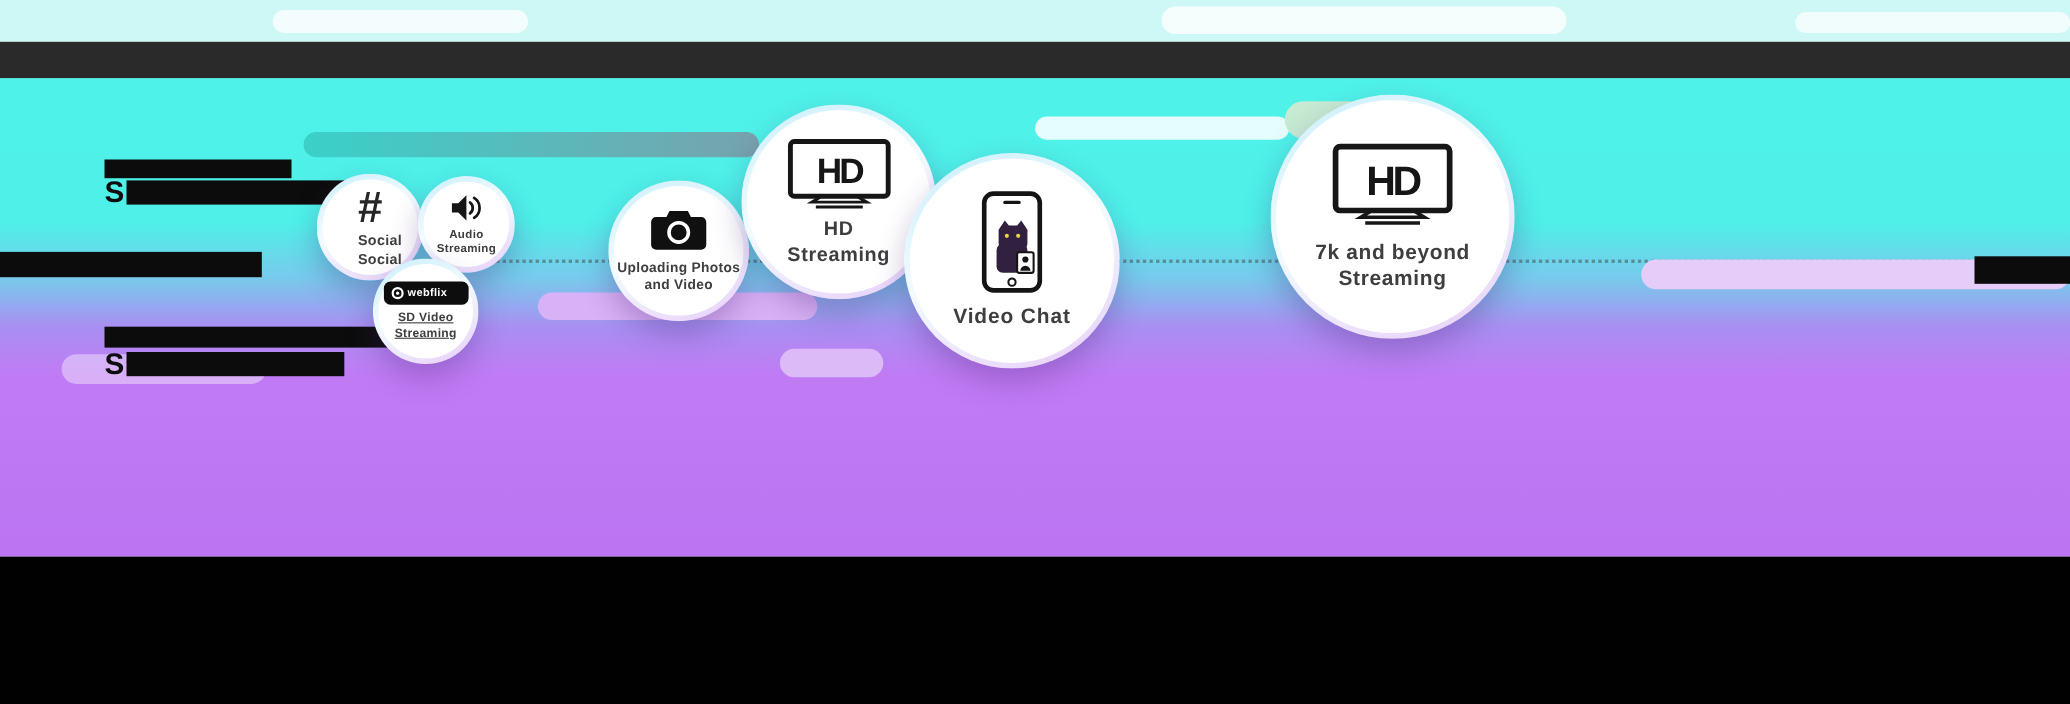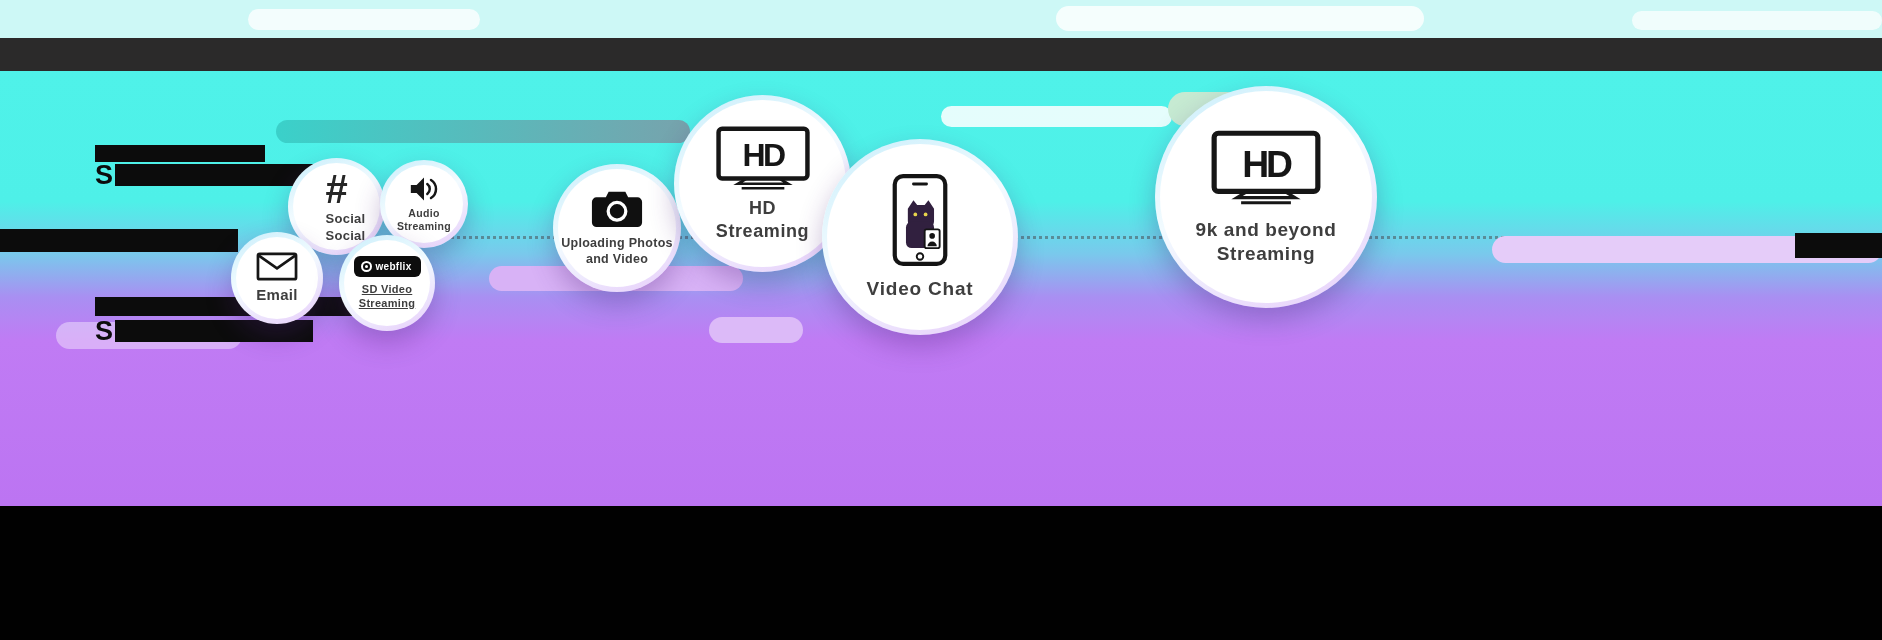--- a/index.html
+++ b/index.html
@@ -30,21 +30,21 @@
             border:5px solid transparent;
             background:linear-gradient(#fff,#fff) padding-box,
                        linear-gradient(155deg,#c9eefb 0%,#f2fbff 45%,#e7cdfa 100%) border-box;
             box-shadow:0 12px 26px rgba(76,34,120,.3); }
   .bubble-label { color:#3e3e3e; font-weight:bold; line-height:1.25; letter-spacing:.3px; }
   .icon { display:flex; align-items:center; justify-content:center; }
 
   .hash { font-size:40px; font-weight:bold; color:#262626; line-height:1; }
 
   .wf { display:flex; align-items:center; gap:4px; background:#0d0d0d; color:#fff;
-        border-radius:6px; padding:5px 9px 5px 7px;text-align:center; }
+        border-radius:6px; padding:5px 19px 5px 7px;text-align:center; }
   .wf .ring { width:11px; height:11px; border:2px solid #fff; border-radius:50%;
               display:inline-flex; align-items:center; justify-content:center; }
   .wf .ring::after { content:""; width:3px; height:3px; background:#fff; border-radius:50%; }
   .wf .wf-text { font-size:10px; font-weight:bold; letter-spacing:.3px; }
 </style>
 </head>
 <body>
 
 <div class="stage">
 
@@ -96,29 +96,20 @@
         <path d="M23 11 a7.5 7.5 0 0 1 0 12" fill="none" stroke="#161616" stroke-width="3" stroke-linecap="round"></path>
         <path d="M27.5 6 a13 13 0 0 1 0 22" fill="none" stroke="#161616" stroke-width="3" stroke-linecap="round"></path>
       </svg>
     </span>
     <div class="bubble-label" style="font-size:10.5px;">
       <div>Audio</div>
       <div>Streaming</div>
     </div>
   </div>
 
-  <div class="bubble" style="left:231px;top:232px;width:92px;height:92px;gap:5px;">
-    <span class="icon">
-      <svg width="42" height="29" viewBox="0 0 46 32">
-        <rect x="2" y="2" width="42" height="28" rx="2" fill="none" stroke="#161616" stroke-width="3"></rect>
-        <path d="M3 4 L23 18 L43 4" fill="none" stroke="#161616" stroke-width="3"></path>
-      </svg>
-    </span>
-    <div class="bubble-label" style="font-size:15px;">Email</div>
-  </div>
 
   <div class="bubble" style="left:339px;top:235px;width:96px;height:96px;gap:6px;">
     <span class="icon wf">
       <span class="ring"></span>
       <span class="wf-text">webflix</span>
     </span>
     <div class="bubble-label" style="font-size:11px;text-decoration:underline;">
       <div>SD Video</div>
       <div>Streaming</div>
     </div>
@@ -175,18 +166,18 @@
   <div class="bubble" style="left:1155px;top:86px;width:222px;height:222px;gap:12px;">
     <span class="icon">
       <svg width="112" height="77" viewBox="0 0 108 74">
         <rect x="4" y="4" width="100" height="56" rx="4" fill="#ffffff" stroke="#161616" stroke-width="5"></rect>
         <text x="54" y="46" text-anchor="middle" font-size="36" font-weight="bold" letter-spacing="-3" fill="#161616" font-family="Liberation Sans, sans-serif">HD</text>
         <path d="M36 60 h36 l10 6 h-56 z" fill="none" stroke="#161616" stroke-width="3"></path>
         <line x1="30" y1="71" x2="78" y2="71" stroke="#161616" stroke-width="3"></line>
       </svg>
     </span>
     <div class="bubble-label" style="font-size:19px;letter-spacing:.6px;">
-      <div>9k and beyond</div>
+      <div>7k and beyond</div>
       <div>Streaming</div>
     </div>
   </div>
 
 </div>
 
 </body></html>

